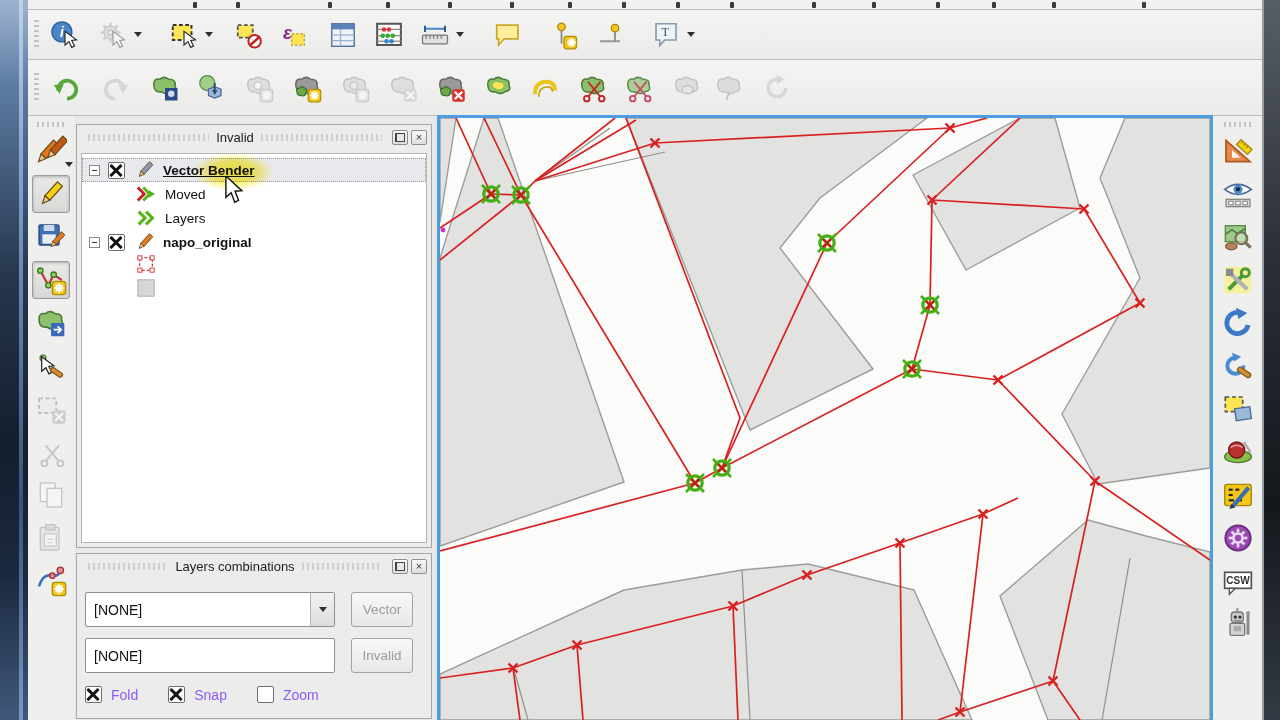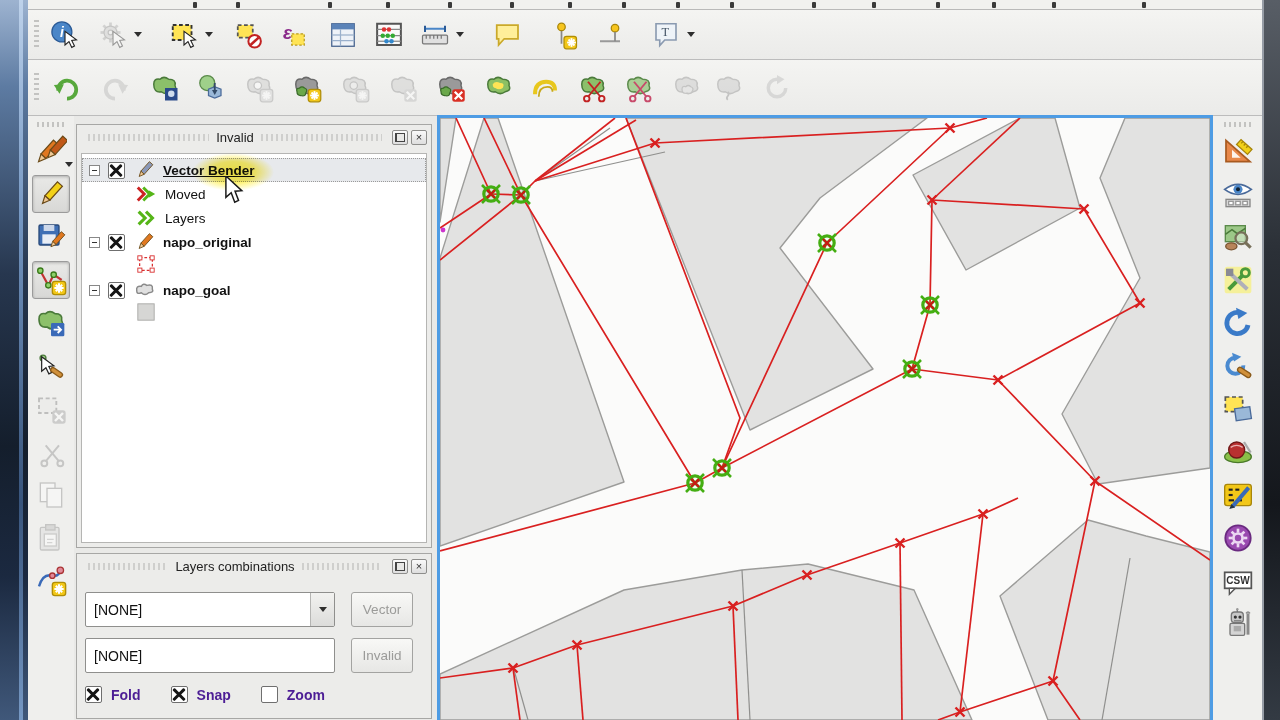--- a/index.html
+++ b/index.html
@@ -91,21 +91,21 @@
            display:flex; align-items:center; font-size:14px; color:#111; }
   .combo .val { flex:1; padding-left:8px; }
   .combo .arr { width:24px; height:100%; border-left:1px solid #b5b5b3; background:linear-gradient(#f2f2f0,#dcdcda);
                 display:flex; align-items:center; justify-content:center; }
   .txt { width:250px; height:35px; background:#fff; border:1px solid #8f8f8d; border-radius:2px;
          font-size:14px; color:#111; padding-left:8px; font-family:inherit; }
   .pbtn { width:62px; height:35px; margin-left:16px; border:1px solid #a3a3a1; border-radius:3px;
           background:linear-gradient(#f8f8f6,#e7e7e5); color:#9b9b99; font-size:13.5px;
           display:flex; align-items:center; justify-content:center; }
   .lc-check { display:flex; align-items:center; margin-right:30px; }
-  .lc-check .lab { font-size:14px; font-weight:bold; color:#4c1d95; margin-left:9px; }
+  .lc-check .lab { font-size:14px; font-weight:normal; color:#8b5cf6; margin-left:9px; }
 
   
   #map-wrap { position:absolute; left:437px; top:115px; width:776px; height:608px;
               border:3px solid #4e9ce4; background:#fbfbfa; z-index:5; }
   #map-svg { display:block; }
 
   
   #highlight { position:absolute; left:192px; top:153px; width:82px; height:38px; border-radius:50%;
      background:radial-gradient(closest-side, rgba(255,238,60,.95), rgba(255,238,60,.75) 55%, rgba(255,238,60,0));
      mix-blend-mode:multiply; z-index:40; pointer-events:none; }
@@ -696,28 +696,20 @@
           </div>
           <div class="trow child">
             <span class="swatch"><svg viewBox="0 0 22 22" width="20" height="20">
                 <rect x="4" y="4" width="14" height="14" fill="#fff" stroke="#d93030" stroke-width="1.4" stroke-dasharray="3 2.2"></rect>
                 <rect x="2" y="2" width="4.5" height="4.5" fill="#fff" stroke="#d93030"></rect>
                 <rect x="15.5" y="2" width="4.5" height="4.5" fill="#fff" stroke="#d93030"></rect>
                 <rect x="2" y="15.5" width="4.5" height="4.5" fill="#fff" stroke="#d93030"></rect>
                 <rect x="15.5" y="15.5" width="4.5" height="4.5" fill="#fff" stroke="#d93030"></rect>
               </svg></span>
           </div>
-          <div class="trow">
-            <span class="expander"></span>
-            <span class="cbx on"></span>
-            <span class="licon"><svg viewBox="0 0 24 24">
-                <path d="M3 13 Q2 7 8 8 Q10 4 14 7 Q21 5 20 11 Q22 15 16 15 Q12 19 8 15 Q3 17 3 13Z" fill="#e0e0e0" stroke="#8a8a8a" stroke-width="1.6"></path>
-              </svg></span>
-            <span class="llabel bold">napo_goal</span>
-          </div>
           <div class="trow child">
             <span class="swatch"><svg viewBox="0 0 22 22" width="20" height="20">
                 <rect x="2" y="2" width="18" height="18" fill="#d6d6d4" stroke="#a8a8a6"></rect>
               </svg></span>
           </div>
         </div>
     </div>
 
     <div class="panel" id="combo-panel">
       <div class="panel-title">

